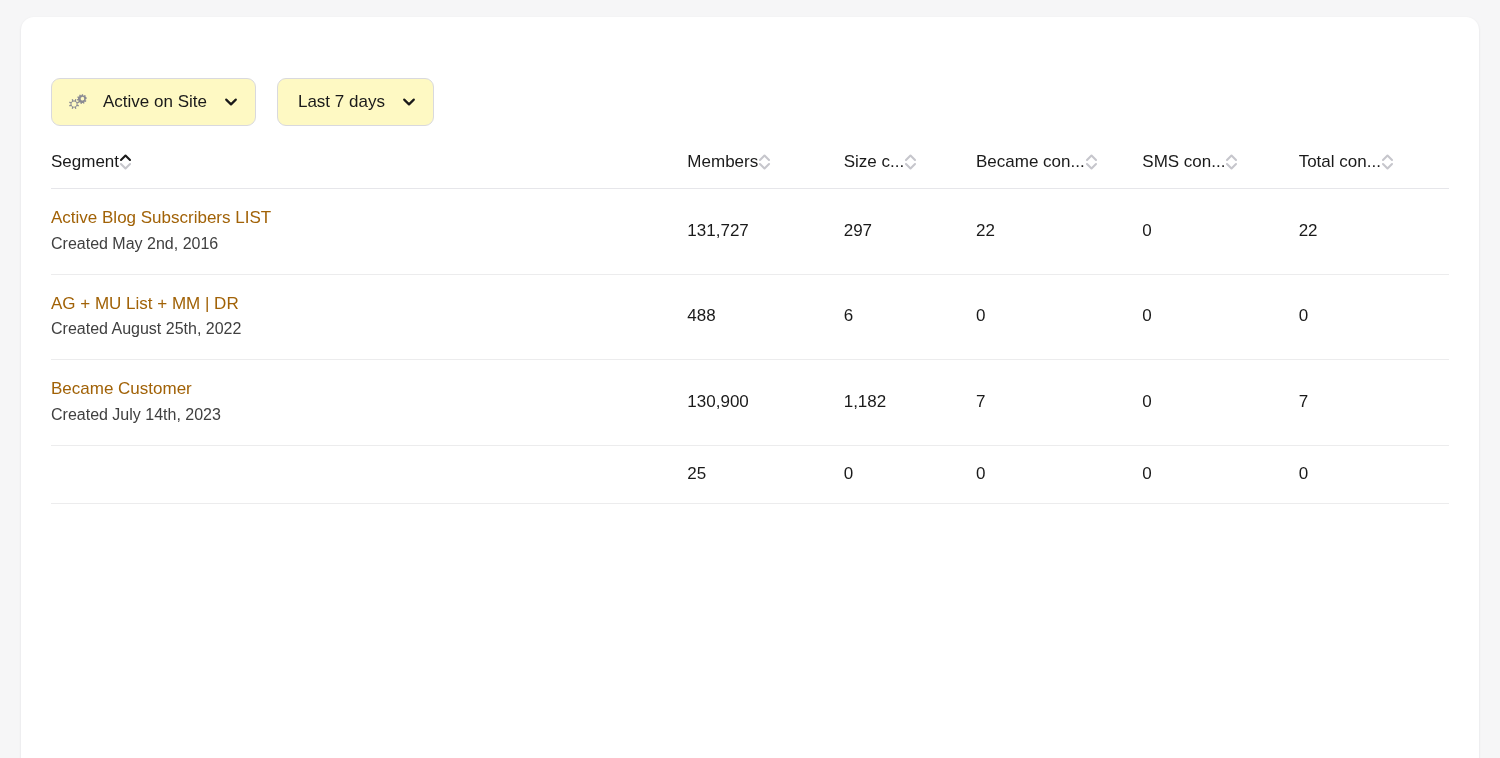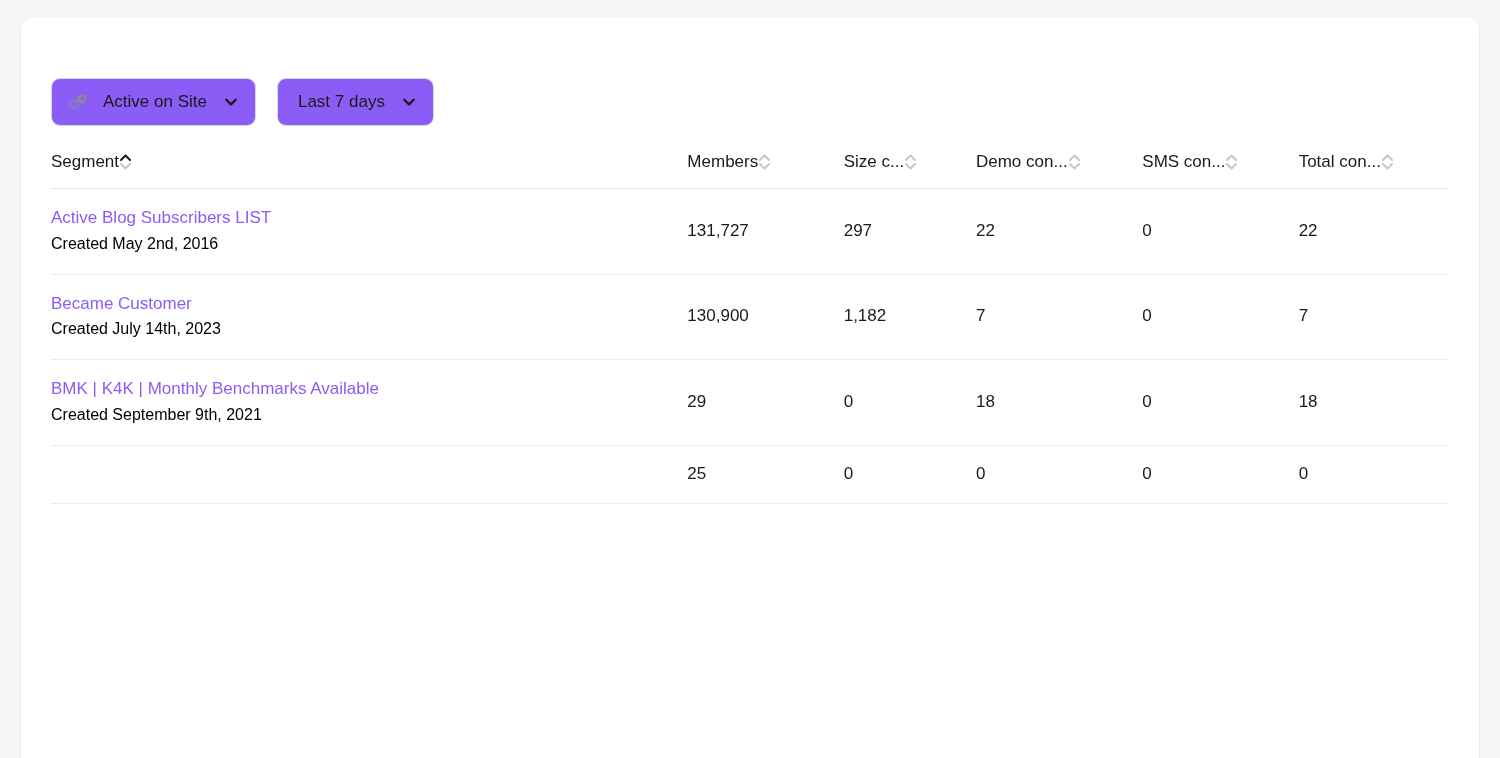--- a/index.html
+++ b/index.html
@@ -49,21 +49,21 @@
     gap: 21px;
     margin-top: 31px;
   }
 
   .filter-btn {
     display: flex;
     align-items: center;
     gap: 10px;
     height: 48px;
     padding: 0 16px;
-    background: #8b5cf6;
+    background: #fef9c3;
     border: 1px solid #d9d9de;
     border-radius: 9px;
     cursor: pointer;
     font-size: 17px;
     color: #1a1a1a;
     white-space: nowrap;
   }
 
   .filter-btn .label { padding: 0 4px; }
 
@@ -102,31 +102,31 @@
 
   .seg-table td {
     padding: 18px 0 19px 0;
     font-size: 17px;
     color: #1a1a1a;
     vertical-align: middle;
   }
 
   .seg-link {
     display: inline-block;
-    color: #8b5cf6;
+    color: #a16207;
     font-size: 17px;
     text-decoration: none;
     cursor: pointer;
     line-height: 1.35;
   }
 
   .seg-created {
     margin-top: 3px;
     font-size: 16px;
-    color: #000000;
+    color: #404040;
     line-height: 1.35;
   }
 
   
   .col-segment { width: 635px; }
   .col-members { width: 156px; }
   .col-size    { width: 132px; }
   .col-email   { width: 166px; }
   .col-sms     { width: 156px; }
   .col-total   { width: 150px; }
@@ -212,21 +212,21 @@
                 <svg class="sort-icon" viewBox="0 0 13 18" aria-hidden="true">
                   <path d="M2 7 6.5 2.6 11 7" fill="none" stroke="#c6c6cc" stroke-width="2.1" stroke-linecap="round" stroke-linejoin="round"></path>
                   <path d="M2 11 6.5 15.4 11 11" fill="none" stroke="#c6c6cc" stroke-width="2.1" stroke-linecap="round" stroke-linejoin="round"></path>
                 </svg>
               </span>
             </span>
           </th>
 
           <th>
             <span class="th-inner">
-              <span>Demo con...</span>
+              <span>Became con...</span>
               <span>
                 <svg class="sort-icon" viewBox="0 0 13 18" aria-hidden="true">
                   <path d="M2 7 6.5 2.6 11 7" fill="none" stroke="#c6c6cc" stroke-width="2.1" stroke-linecap="round" stroke-linejoin="round"></path>
                   <path d="M2 11 6.5 15.4 11 11" fill="none" stroke="#c6c6cc" stroke-width="2.1" stroke-linecap="round" stroke-linejoin="round"></path>
                 </svg>
               </span>
             </span>
           </th>
 
           <th>
@@ -263,46 +263,46 @@
             <a class="seg-link">Active Blog Subscribers LIST</a>
             <div class="seg-created">Created May 2nd, 2016</div>
           </td>
           <td>131,727</td>
           <td>297</td>
           <td>22</td>
           <td>0</td>
           <td>22</td>
         </tr>
 
+        <tr>
+          <td>
+            <a class="seg-link">AG + MU List + MM | DR</a>
+            <div class="seg-created">Created August 25th, 2022</div>
+          </td>
+          <td>488</td>
+          <td>6</td>
+          <td>0</td>
+          <td>0</td>
+          <td>0</td>
+        </tr>
 
 
         <tr>
           <td>
             <a class="seg-link">Became Customer</a>
             <div class="seg-created">Created July 14th, 2023</div>
           </td>
           <td>130,900</td>
           <td>1,182</td>
           <td>7</td>
           <td>0</td>
           <td>7</td>
         </tr>
 
 
-        <tr>
-          <td>
-            <a class="seg-link">BMK | K4K | Monthly Benchmarks Available</a>
-            <div class="seg-created">Created September 9th, 2021</div>
-          </td>
-          <td>29</td>
-          <td>0</td>
-          <td>18</td>
-          <td>0</td>
-          <td>18</td>
-        </tr>
 
         <tr>
           <td>
             
             
           </td>
           <td>25</td>
           <td>0</td>
           <td>0</td>
           <td>0</td>

